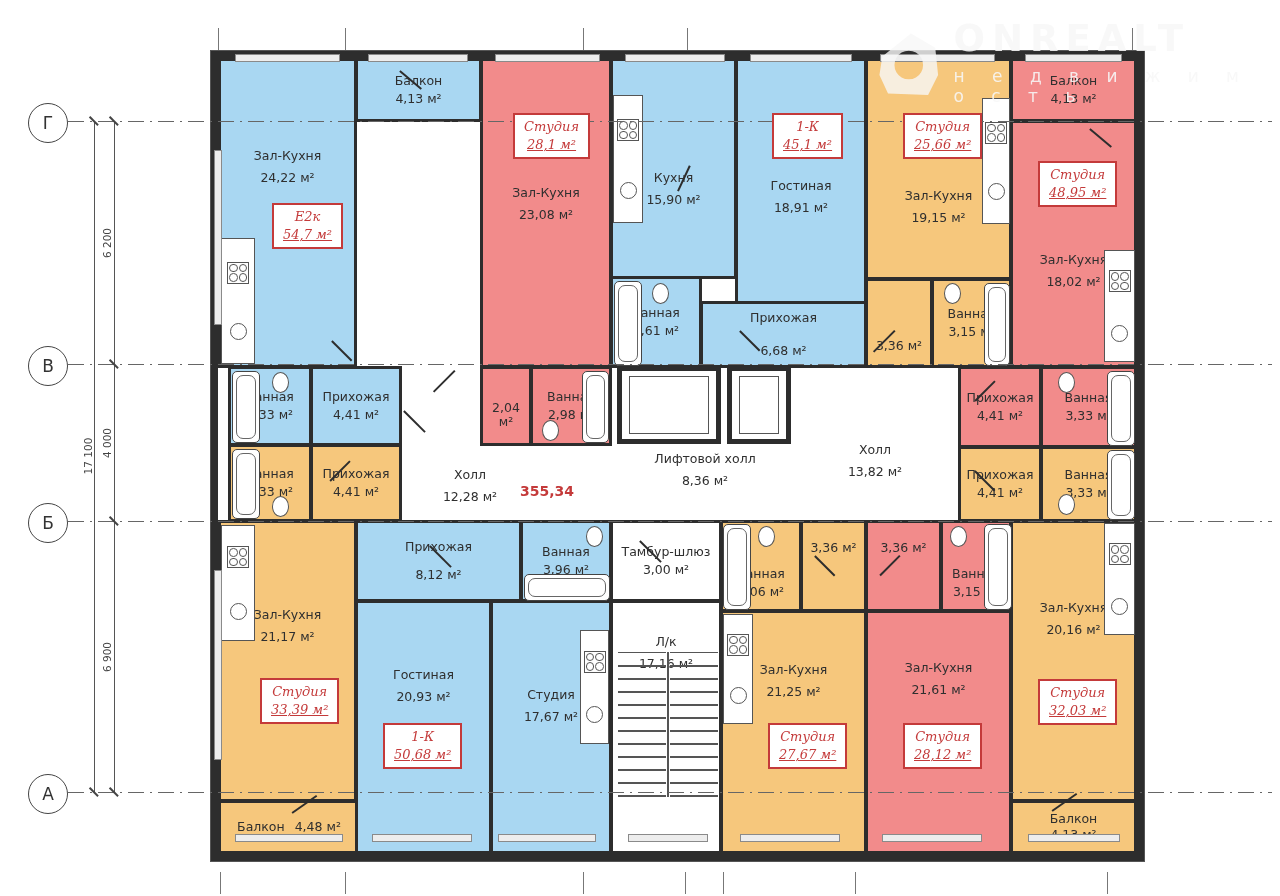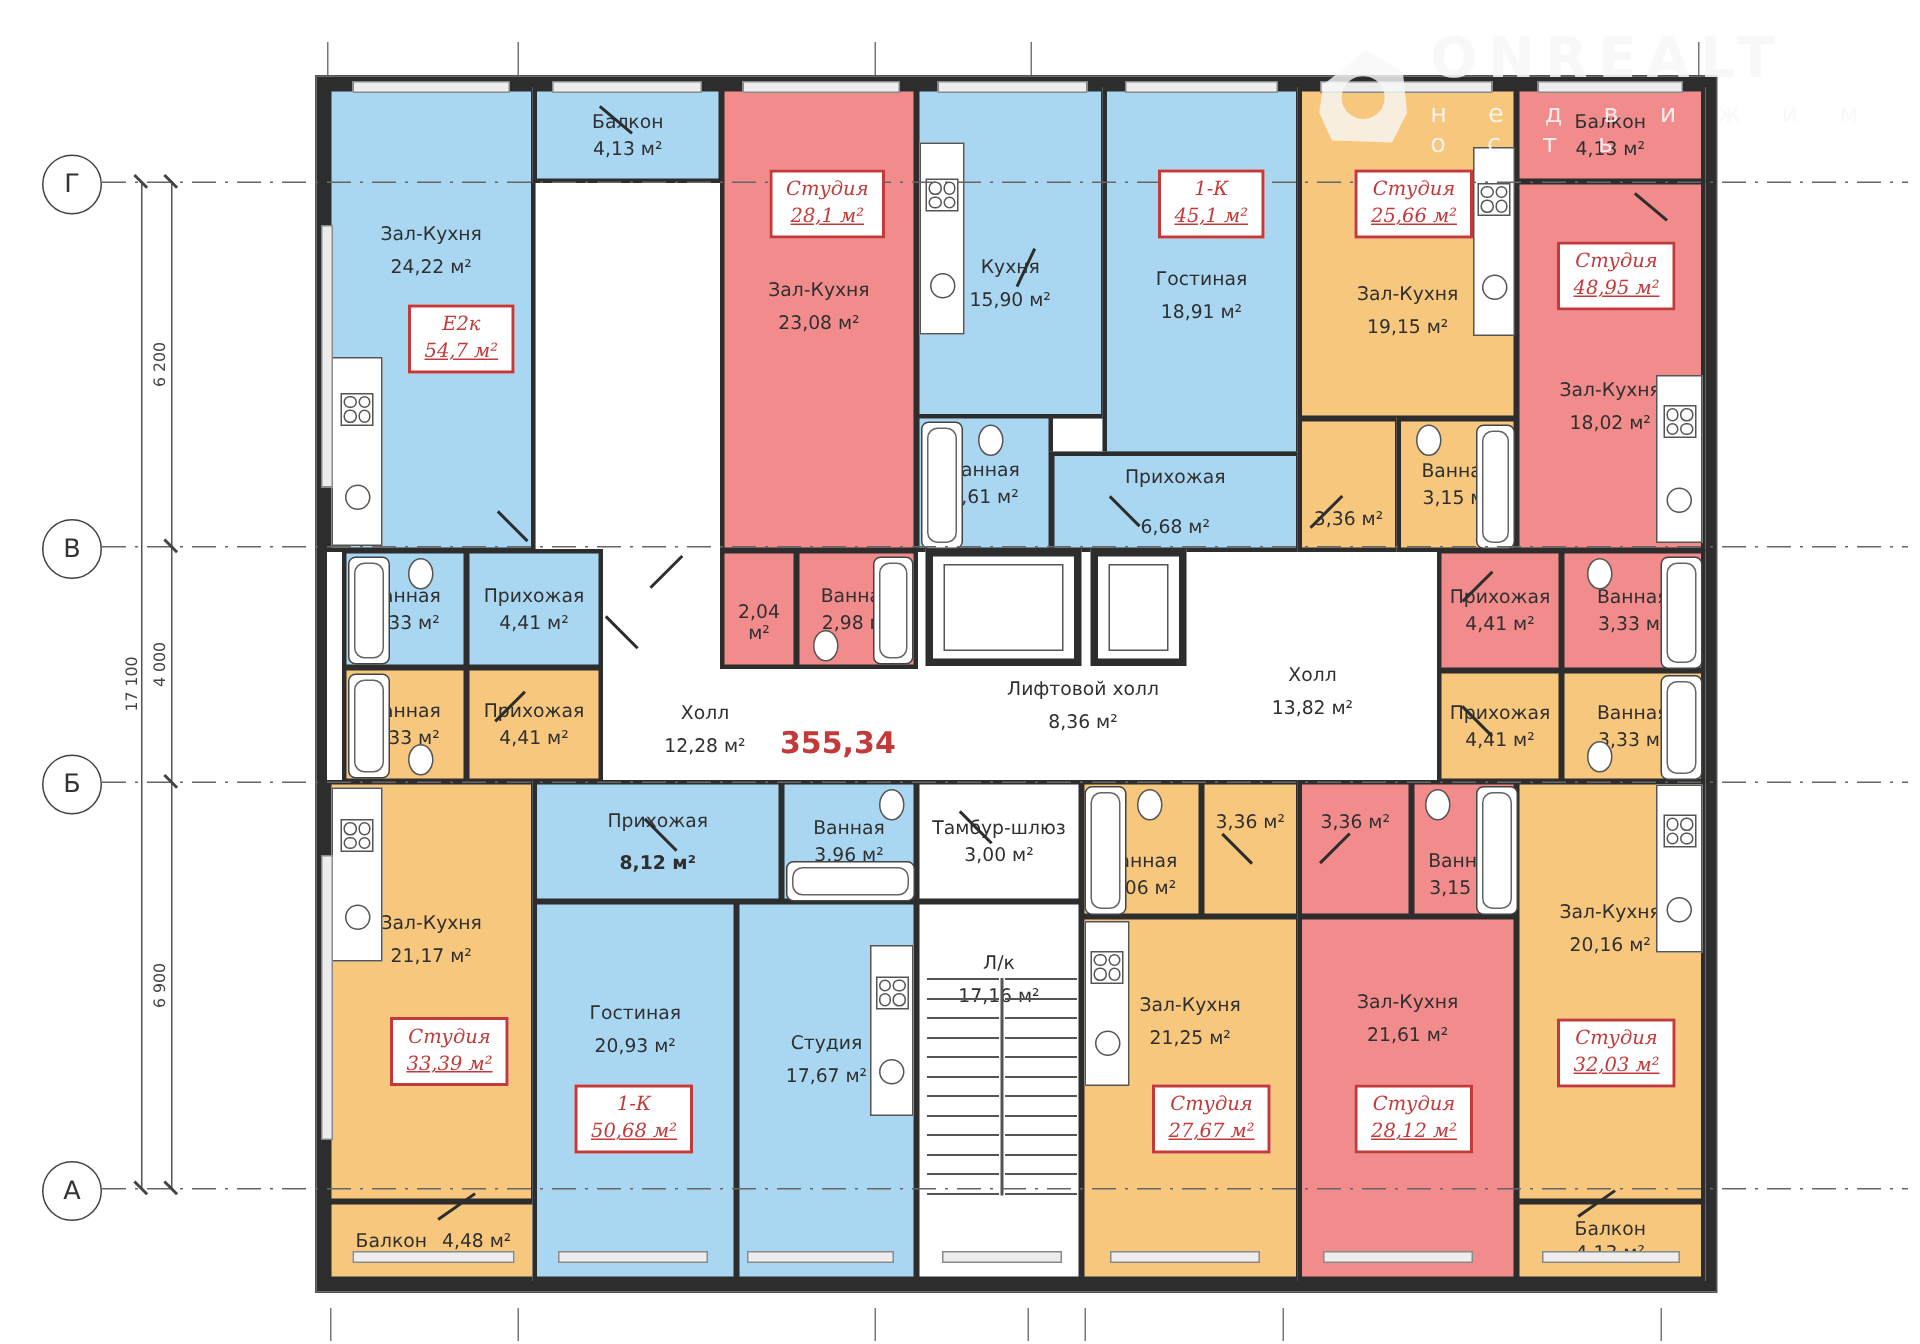--- a/index.html
+++ b/index.html
@@ -19,21 +19,21 @@
   .white{background:#ffffff;}
   .room .ar{margin-top:8px;}
   .freelbl{position:absolute;display:flex;flex-direction:column;align-items:center;
            text-align:center;color:#2f2f2f;font-size:12.5px;line-height:1.15;z-index:12;}
   .freelbl .ar{margin-top:8px;}
   
   .ubox{position:absolute;z-index:14;background:#fff;border:2px solid #c43a3a;color:#c43a3a;
         text-align:center;padding:4px 9px 5px;font-size:13px;font-style:italic;
         font-family:"DejaVu Serif","Liberation Serif",serif;}
   .ubox .ua{display:block;margin-top:3px;text-decoration:underline;}
-  .total{position:absolute;z-index:14;color:#c43a3a;font-size:20px;font-weight:bold;}
+  .total{position:absolute;z-index:14;color:#c43a3a;font-size:14px;font-weight:bold;}
   
   .kit{position:absolute;background:#fff;border:1.5px solid #555;box-sizing:border-box;
        display:flex;flex-direction:column;justify-content:space-around;align-items:center;
        padding:3px 1px;z-index:6;}
   .stove{width:22px;height:22px;border:1.5px solid #555;box-sizing:border-box;background:#fff;
          display:grid;grid-template-columns:1fr 1fr;gap:1px;padding:1px;}
   .stove i{border:1.5px solid #555;border-radius:50%;display:block;}
   .ksink{width:15px;height:15px;border:1.5px solid #555;border-radius:50%;background:#fff;}
   .tub{position:absolute;background:#fff;border:1.5px solid #444;border-radius:5px;z-index:6;}
   .tub::after{content:"";position:absolute;inset:3px;border:1px solid #666;border-radius:7px;}
@@ -155,21 +155,21 @@
   </div>
   <div class="room orange" style="left:1040px;top:446px;width:97px;height:76px;">
     <span class="nm">Ванная</span>
     <span class="ar" style="margin-top:3px;">3,33 м²</span>
   </div>
 
   <div class="freelbl" style="left:405px;top:468px;width:130px;">
     <span class="nm">Холл</span>
     <span class="ar">12,28 м²</span>
   </div>
-  <div class="freelbl" style="left:647px;top:452px;width:150px;">
+  <div class="freelbl" style="left:630px;top:452px;width:150px;">
     <span class="nm">Лифтовой холл</span>
     <span class="ar">8,36 м²</span>
   </div>
   <div class="freelbl" style="left:815px;top:443px;width:120px;">
     <span class="nm">Холл</span>
     <span class="ar">13,82 м²</span>
   </div>
   <div class="total" style="left:520px;top:483px;">355,34</div>
 
   <div class="lift" style="left:617px;top:366px;width:104px;height:78px;"></div>
@@ -178,21 +178,21 @@
   <div class="room orange" style="left:218px;top:520px;width:139px;height:282px;justify-content:flex-start;padding-top:85px;">
     <span class="nm">Зал-Кухня</span>
     <span class="ar">21,17 м²</span>
   </div>
   <div class="room orange" style="left:218px;top:800px;width:142px;height:54px;flex-direction:row;gap:10px;">
     <span class="nm">Балкон</span>
     <span class="ar" style="margin-top:0;">4,48 м²</span>
   </div>
   <div class="room blue" style="left:355px;top:520px;width:167px;height:82px;">
     <span class="nm">Прихожая</span>
-    <span class="ar" style="margin-top:13px;font-weight:bold;">8,12 м²</span>
+    <span class="ar" style="margin-top:13px;">8,12 м²</span>
   </div>
   <div class="room blue" style="left:520px;top:520px;width:92px;height:82px;">
     <span class="nm">Ванная</span>
     <span class="ar" style="margin-top:3px;">3,96 м²</span>
   </div>
   <div class="room blue" style="left:355px;top:600px;width:137px;height:254px;justify-content:flex-start;padding-top:65px;">
     <span class="nm">Гостиная</span>
     <span class="ar">20,93 м²</span>
   </div>
   <div class="room blue" style="left:490px;top:600px;width:122px;height:254px;justify-content:flex-start;padding-top:85px;">

